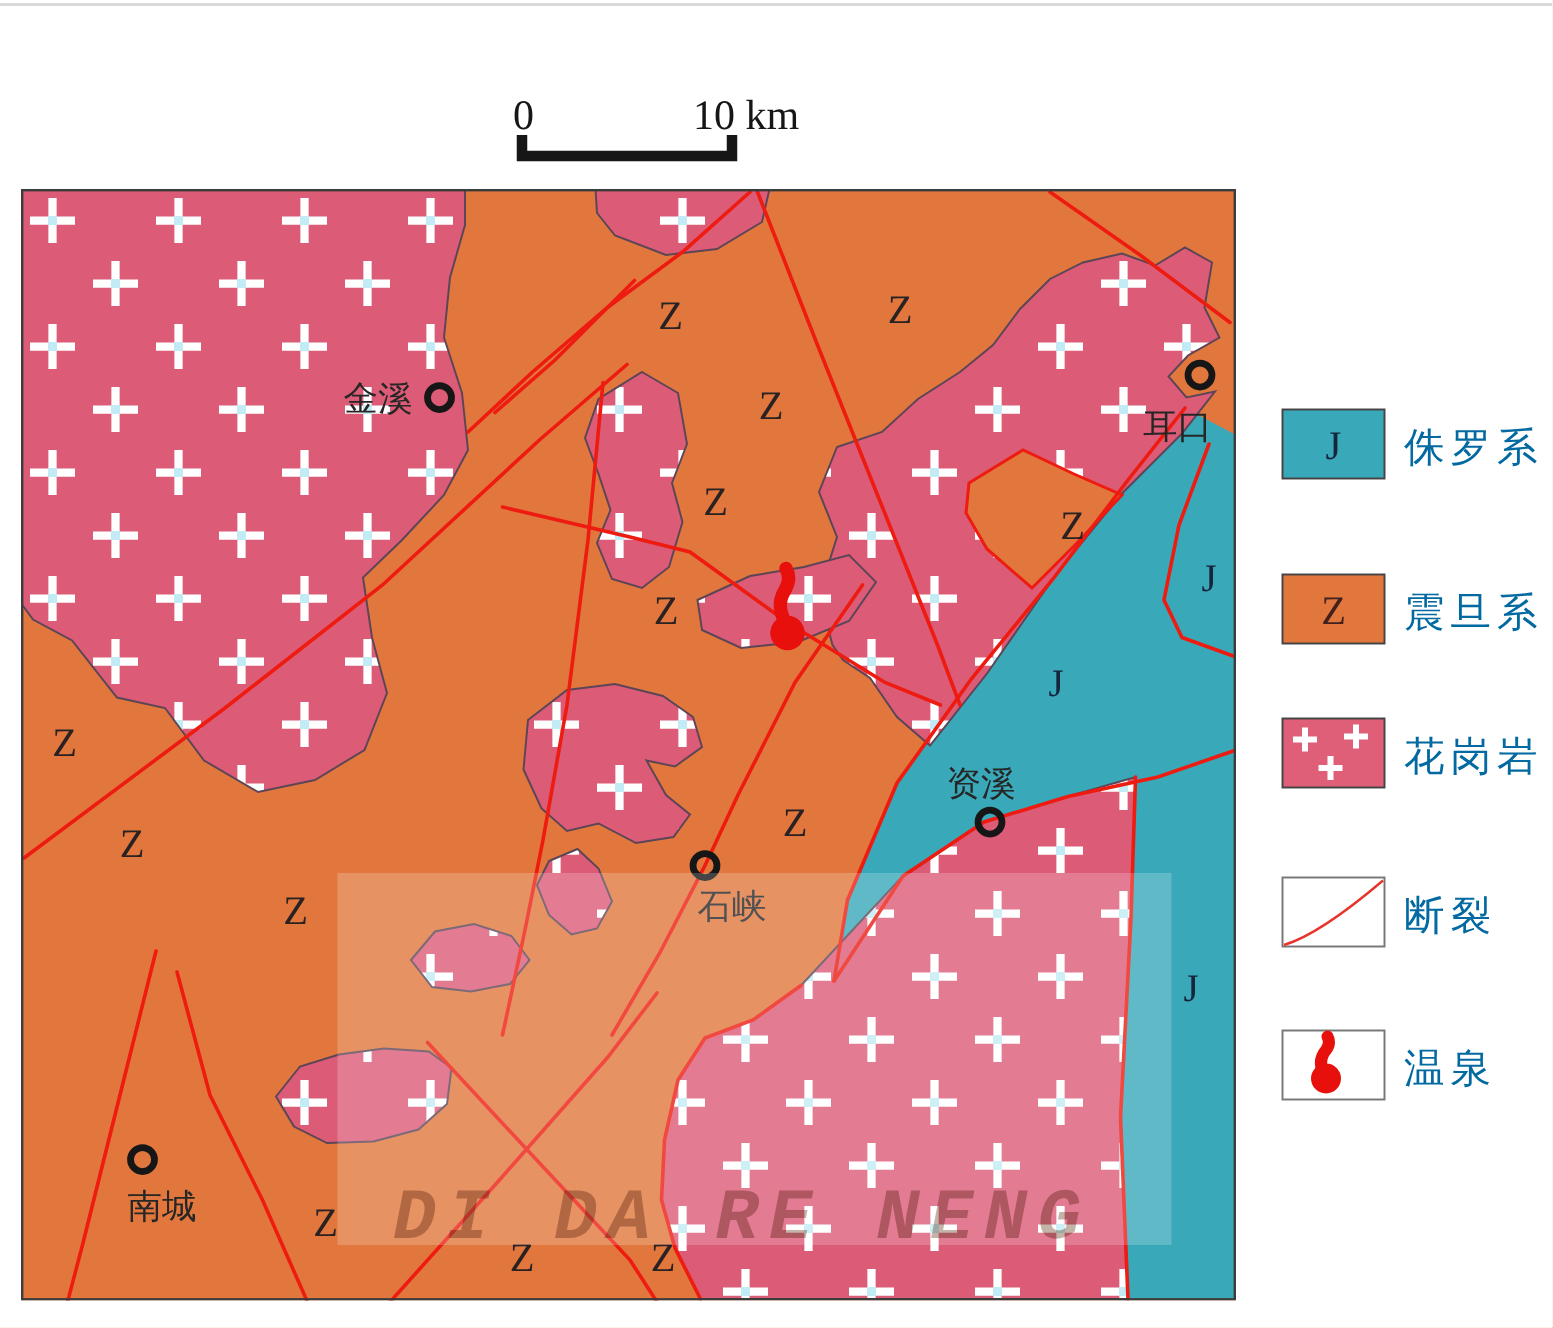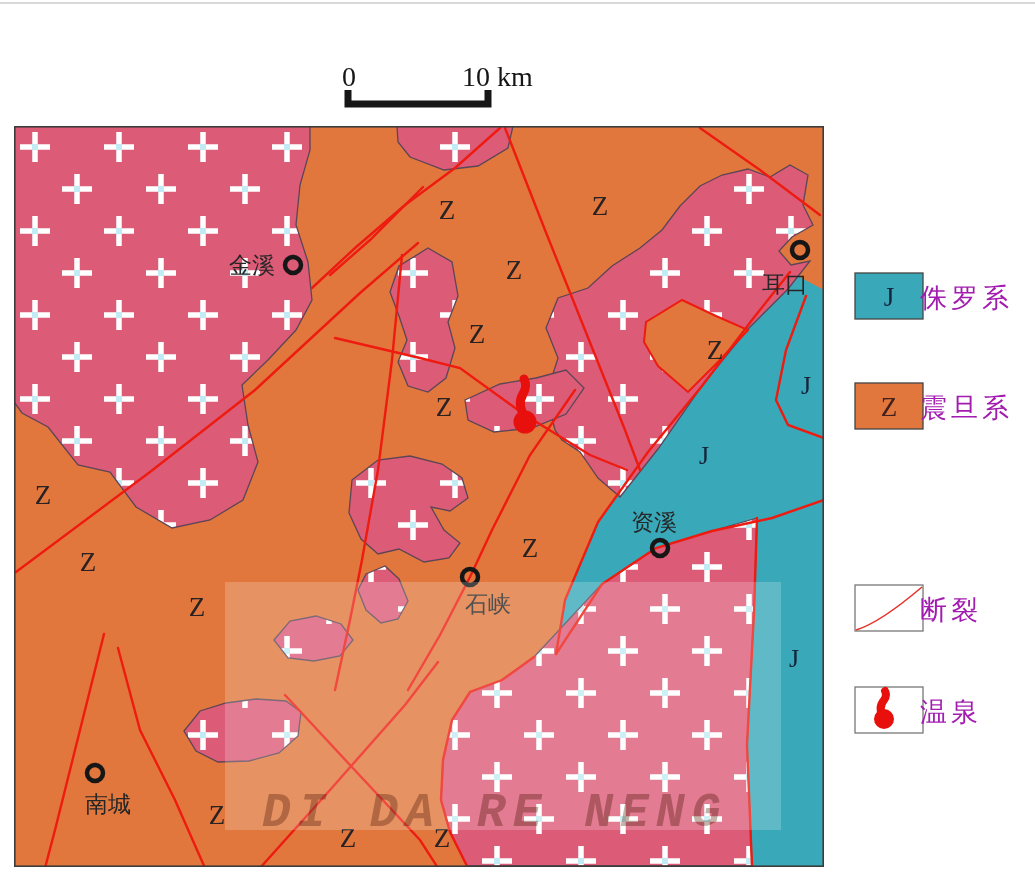--- a/index.html
+++ b/index.html
@@ -4,21 +4,21 @@
 <style>
   html,body{margin:0;padding:0;background:#ffffff;}
   .page{position:relative;width:1035px;height:885px;background:#ffffff;overflow:hidden;
         font-family:"Liberation Serif", serif;}
   .topline{position:absolute;left:0;top:2px;width:1035px;height:2px;background:#d9d9d9;}
   .map-svg{position:absolute;left:14px;top:126px;width:810px;height:741px;}
   .scale-svg{position:absolute;left:330px;top:52px;width:250px;height:64px;}
   .legend{position:absolute;left:840px;top:0;width:195px;height:885px;}
   .legend-row{position:absolute;left:0;width:195px;height:50px;}
   .legend-swatch{position:absolute;left:14px;top:0;}
-  .legend-label{position:absolute;left:80px;top:8px;font-size:27px;color:#a21caf;
+  .legend-label{position:absolute;left:96px;top:8px;font-size:27px;color:#0369a1;
                 letter-spacing:4px;white-space:nowrap;font-family:"Liberation Serif",serif;}
   .map-text{font-family:"Liberation Serif",serif;}
   .z-label{font-size:27px;fill:#2a2222;}
   .j-label{font-size:26px;fill:#16243c;}
   .town-label{font-size:23px;fill:#262626;}
   .scale-text{font-size:28px;fill:#161616;font-family:"Liberation Serif",serif;}
   .legend-key{font-family:"Liberation Serif",serif;}
   .watermark-box{position:absolute;left:225px;top:582px;width:556px;height:248px;
                  background:rgba(255,255,255,0.20);pointer-events:none;}
   .watermark-text{position:absolute;left:290px;top:614px;width:520px;
@@ -153,20 +153,31 @@
     </div>
 
     <div class="legend-row" style="top:382px;">
       <svg class="legend-swatch" width="70" height="48">
         <rect x="1" y="1" width="68" height="46" fill="#e2773d" stroke="#444" stroke-width="1.3"></rect>
         <text x="35" y="34" text-anchor="middle" class="legend-key" font-size="27" fill="#44201c">Z</text>
       </svg>
       <span class="legend-label">震旦系</span>
     </div>
 
+    <div class="legend-row" style="top:478px;">
+      <svg class="legend-swatch" width="70" height="48">
+        <rect x="1" y="1" width="68" height="46" fill="#df5f78" stroke="#444" stroke-width="1.3"></rect>
+        <g stroke="#ffffff" stroke-width="4">
+          <path d="M16,7 V23 M8,15 H24"></path>
+          <path d="M50,5 V21 M42,13 H58"></path>
+          <path d="M33,26 V42 M25,34 H41"></path>
+        </g>
+      </svg>
+      <span class="legend-label">花岗岩</span>
+    </div>
 
     <div class="legend-row" style="top:584px;">
       <svg class="legend-swatch" width="70" height="48">
         <rect x="1" y="1" width="68" height="46" fill="#ffffff" stroke="#777" stroke-width="1.3"></rect>
         <path d="M2,46 C22,40 48,20 68,3" fill="none" stroke="#e8342a" stroke-width="1.6"></path>
       </svg>
       <span class="legend-label">断裂</span>
     </div>
 
     <div class="legend-row" style="top:686px;">

